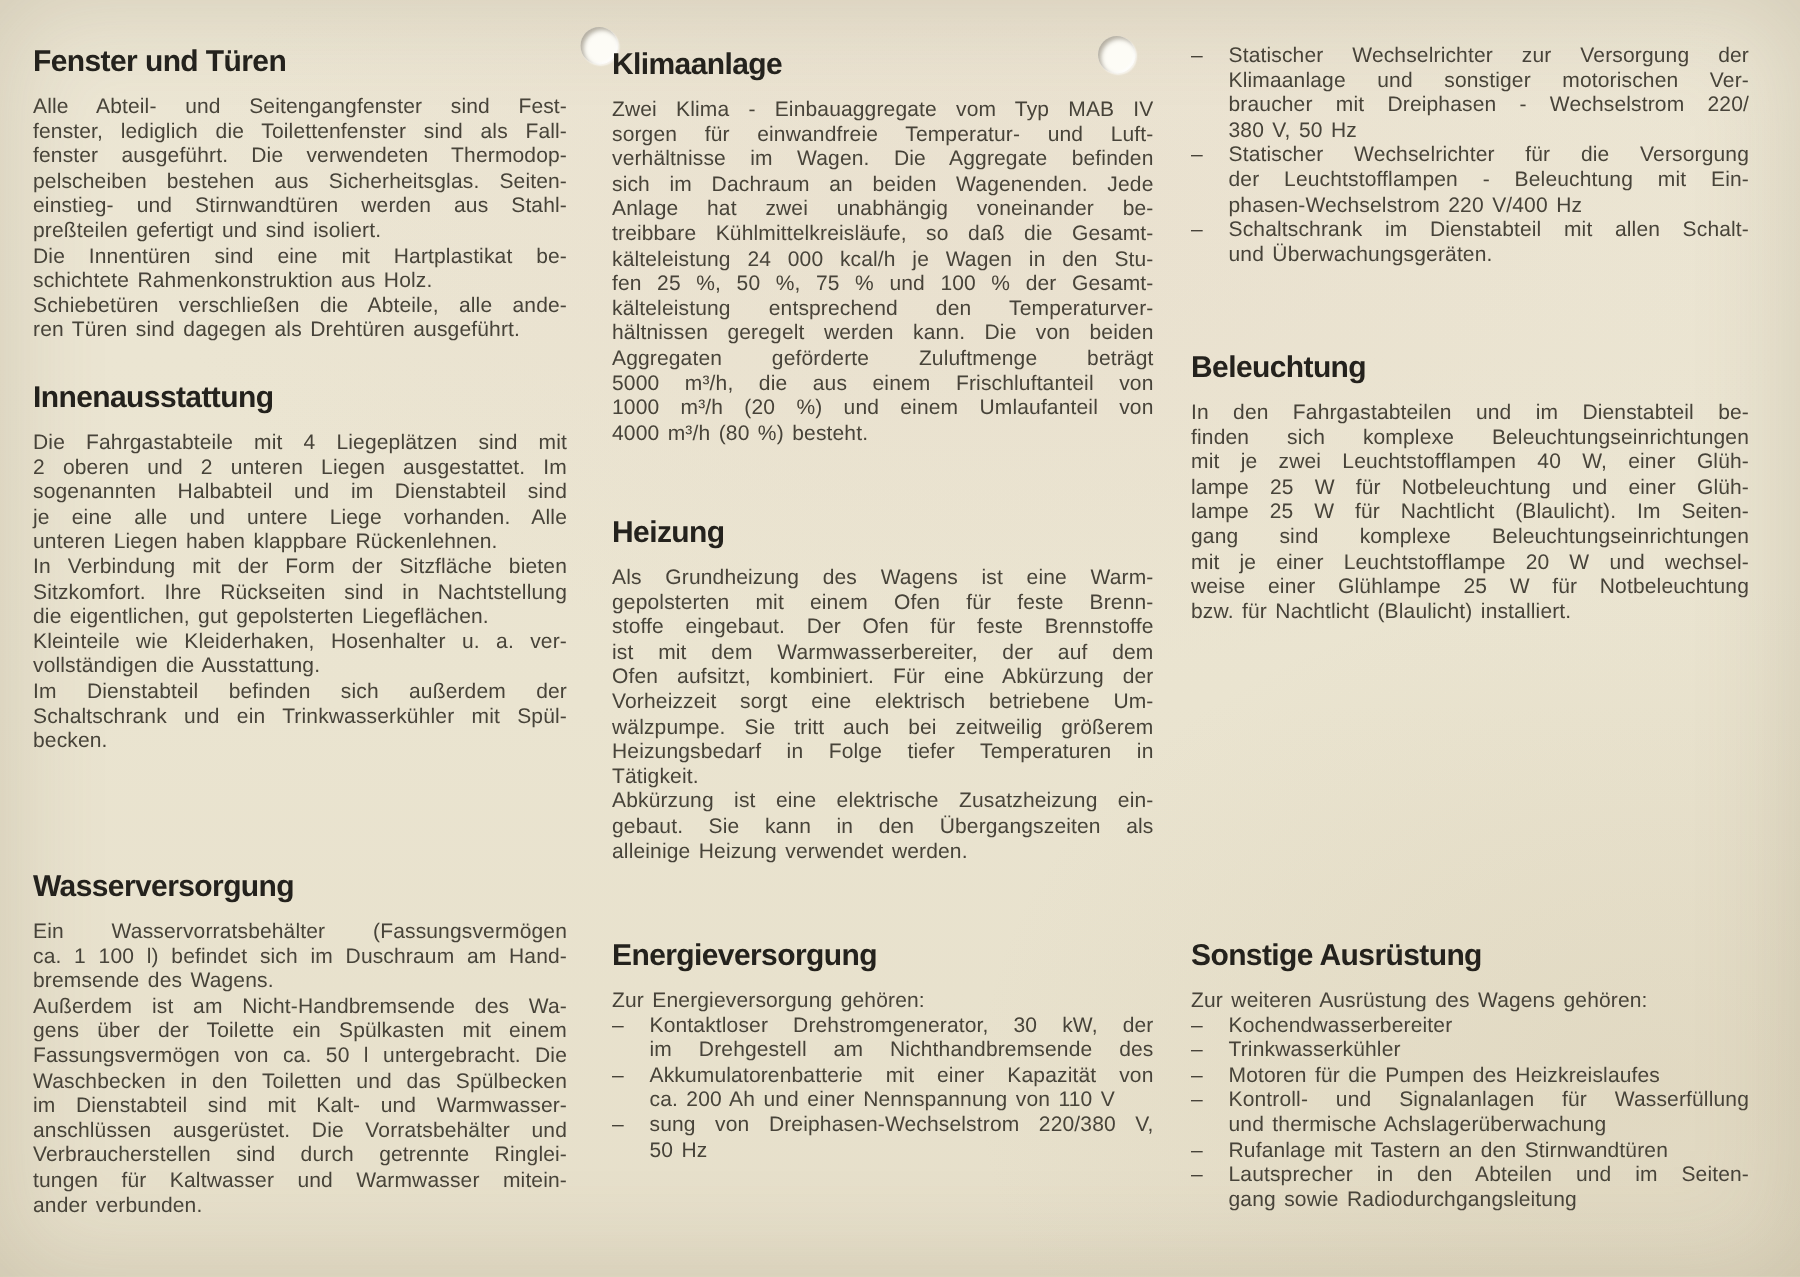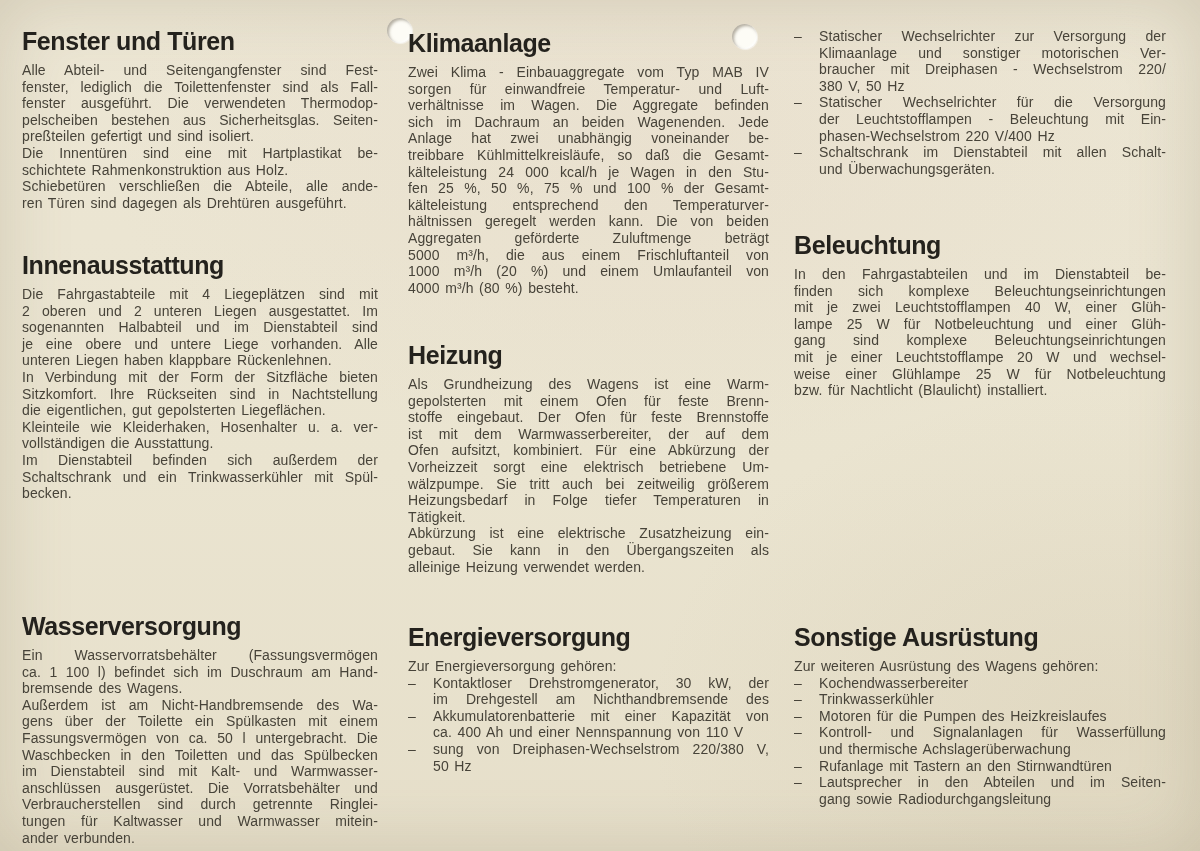--- a/index.html
+++ b/index.html
@@ -19,31 +19,31 @@
     color: #474339;
   }
   .col { position: absolute; top: 0; bottom: 0; }
   #col1 { left: 22px;  width: 356px; }
   #col2 { left: 408px; width: 361px; }
   #col3 { left: 794px; width: 372px; }
 
   section { position: absolute; left: 0; right: 0; }
   #col1 section:nth-of-type(1) { top: 28px; }
   #col1 section:nth-of-type(2) { top: 252px; }
-  #col1 section:nth-of-type(3) { top: 613px; }
+  #col1 section:nth-of-type(3) { top: 578px; }
   #col2 section:nth-of-type(1) { top: 30px; }
   #col2 section:nth-of-type(2) { top: 342px; }
   #col2 section:nth-of-type(3) { top: 624px; }
   #col3 section:nth-of-type(1) { top: 28px; }
   #col3 section:nth-of-type(2) { top: 232px; }
   #col3 section:nth-of-type(3) { top: 624px; }
 
   h2.hd {
     margin: 0 0 7px 0;
-    font-size: 25px; line-height: 27px;
+    font-size: 20px; line-height: 27px;
     font-weight: 700;
     letter-spacing: -0.4px;
     color: #24221d;
   }
   .para { margin: 0; }
   .ln {
     font-size: 14px;
     line-height: 16.6px;
     letter-spacing: 0.1px;
     word-spacing: 1.6px;
@@ -77,38 +77,39 @@
 
 <main>
   <div class="col" id="col1">
       <section>
         <h2 class="hd">Fenster und Türen</h2>
         <div class="para">
           <div class="ln j">Alle Abteil- und Seitengangfenster sind Fest-</div>
           <div class="ln j">fenster, lediglich die Toilettenfenster sind als Fall-</div>
           <div class="ln j">fenster ausgeführt. Die verwendeten Thermodop-</div>
           <div class="ln j">pelscheiben bestehen aus Sicherheitsglas. Seiten-</div>
+          <div class="ln j">einstieg- und Stirnwandtüren werden aus Stahl-</div>
           <div class="ln">preßteilen gefertigt und sind isoliert.</div>
         </div>
         <div class="para">
           <div class="ln j">Die Innentüren sind eine mit Hartplastikat be-</div>
           <div class="ln">schichtete Rahmenkonstruktion aus Holz.</div>
         </div>
         <div class="para">
           <div class="ln j">Schiebetüren verschließen die Abteile, alle ande-</div>
           <div class="ln">ren Türen sind dagegen als Drehtüren ausgeführt.</div>
         </div>
       </section>
       <section>
         <h2 class="hd">Innenausstattung</h2>
         <div class="para">
           <div class="ln j">Die Fahrgastabteile mit 4 Liegeplätzen sind mit</div>
           <div class="ln j">2 oberen und 2 unteren Liegen ausgestattet. Im</div>
           <div class="ln j">sogenannten Halbabteil und im Dienstabteil sind</div>
-          <div class="ln j">je eine obere und untere Liege vorhanden. Alle</div>
+          <div class="ln j">je eine alle und untere Liege vorhanden. Alle</div>
           <div class="ln">unteren Liegen haben klappbare Rückenlehnen.</div>
         </div>
         <div class="para">
           <div class="ln j">In Verbindung mit der Form der Sitzfläche bieten</div>
           <div class="ln j">Sitzkomfort. Ihre Rückseiten sind in Nachtstellung</div>
           <div class="ln">die eigentlichen, gut gepolsterten Liegeflächen.</div>
         </div>
         <div class="para">
           <div class="ln j">Kleinteile wie Kleiderhaken, Hosenhalter u. a. ver-</div>
           <div class="ln">vollständigen die Ausstattung.</div>
@@ -188,21 +189,21 @@
             <span class="dash">–</span>
             <div class="li-lines">
               <div class="ln j">Kontaktloser Drehstromgenerator, 30 kW, der</div>
               <div class="ln j">im Drehgestell am Nichthandbremsende des</div>
             </div>
           </div>
           <div class="li">
             <span class="dash">–</span>
             <div class="li-lines">
               <div class="ln j">Akkumulatorenbatterie mit einer Kapazität von</div>
-              <div class="ln">ca. 400 Ah und einer Nennspannung von 110 V</div>
+              <div class="ln">ca. 200 Ah und einer Nennspannung von 110 V</div>
             </div>
           </div>
           <div class="li">
             <span class="dash">–</span>
             <div class="li-lines">
               <div class="ln j">sung von Dreiphasen-Wechselstrom 220/380 V,</div>
               <div class="ln">50 Hz</div>
             </div>
           </div>
         </div>
@@ -237,20 +238,21 @@
           </div>
         </div>
       </section>
       <section>
         <h2 class="hd">Beleuchtung</h2>
         <div class="para">
           <div class="ln j">In den Fahrgastabteilen und im Dienstabteil be-</div>
           <div class="ln j">finden sich komplexe Beleuchtungseinrichtungen</div>
           <div class="ln j">mit je zwei Leuchtstofflampen 40 W, einer Glüh-</div>
           <div class="ln j">lampe 25 W für Notbeleuchtung und einer Glüh-</div>
+          <div class="ln j">lampe 25 W für Nachtlicht (Blaulicht). Im Seiten-</div>
           <div class="ln j">gang sind komplexe Beleuchtungseinrichtungen</div>
           <div class="ln j">mit je einer Leuchtstofflampe 20 W und wechsel-</div>
           <div class="ln j">weise einer Glühlampe 25 W für Notbeleuchtung</div>
           <div class="ln">bzw. für Nachtlicht (Blaulicht) installiert.</div>
         </div>
       </section>
       <section>
         <h2 class="hd">Sonstige Ausrüstung</h2>
         <div class="para">
           <div class="ln">Zur weiteren Ausrüstung des Wagens gehören:</div>

